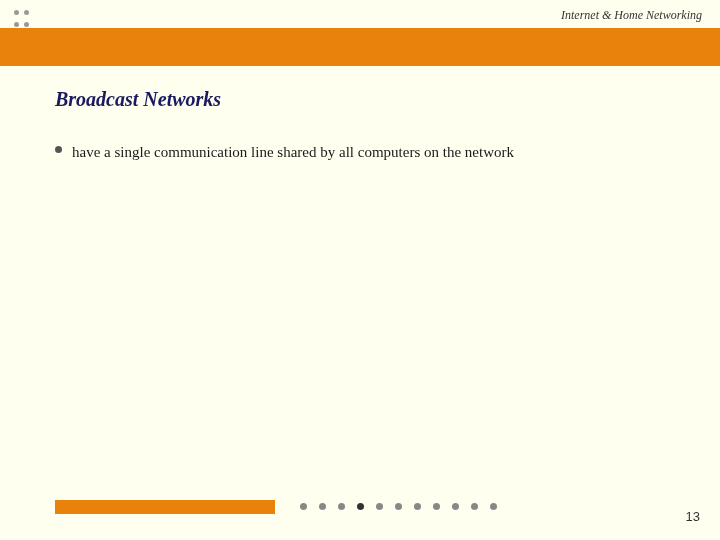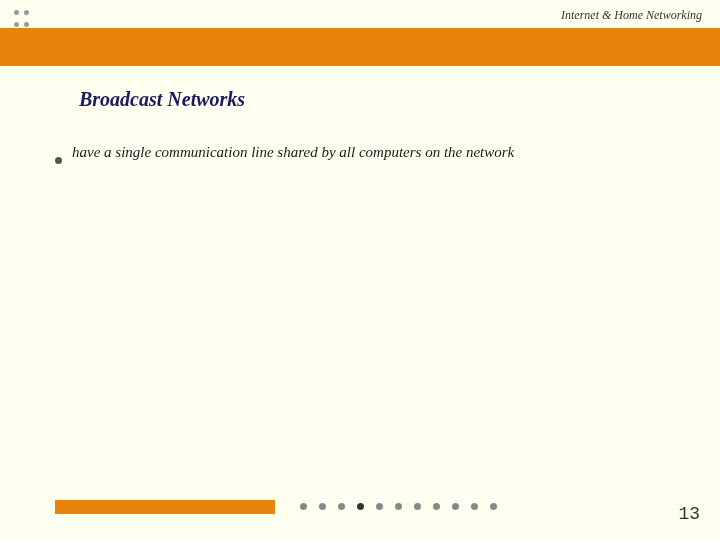--- a/index.html
+++ b/index.html
@@ -71,40 +71,38 @@
     
     .slide-title {
       position: absolute;
       top: 88px;
       left: 55px;
       font-size: 20px;
       font-weight: bold;
       font-style: italic;
       color: #1a1a5e;
       font-family: Georgia, serif;
-      margin-left: 24px;
     }
 
     
     .content-area {
       position: absolute;
       top: 140px;
       left: 55px;
       right: 40px;
       font-size: 15px;
       color: #222;
       font-family: Georgia, serif;
       line-height: 1.6;
     }
 
     .bullet-item {
       display: flex;
-      align-items: flex-end;
+      align-items: flex-start;
       margin-bottom: 14px;
-      font-style: italic;
     }
 
     .bullet-dot {
       width: 7px;
       height: 7px;
       border-radius: 50%;
       background-color: #555;
       margin-top: 6px;
       margin-right: 10px;
       flex-shrink: 0;
@@ -145,23 +143,23 @@
 
     .bottom-dot.active {
       background-color: #333;
     }
 
     
     .page-number {
       position: absolute;
       bottom: 8px;
       right: 20px;
-      font-size: 18px;
+      font-size: 13px;
       color: #333;
-      font-family: Liberation Mono, monospace;
+      font-family: Liberation Sans, sans-serif;
     }
   </style>
 </head>
 <body>
 
 <div class="slide-container">
 
   <div class="left-dots">
     <div class="dot-pair">
       <div class="dot"></div>

